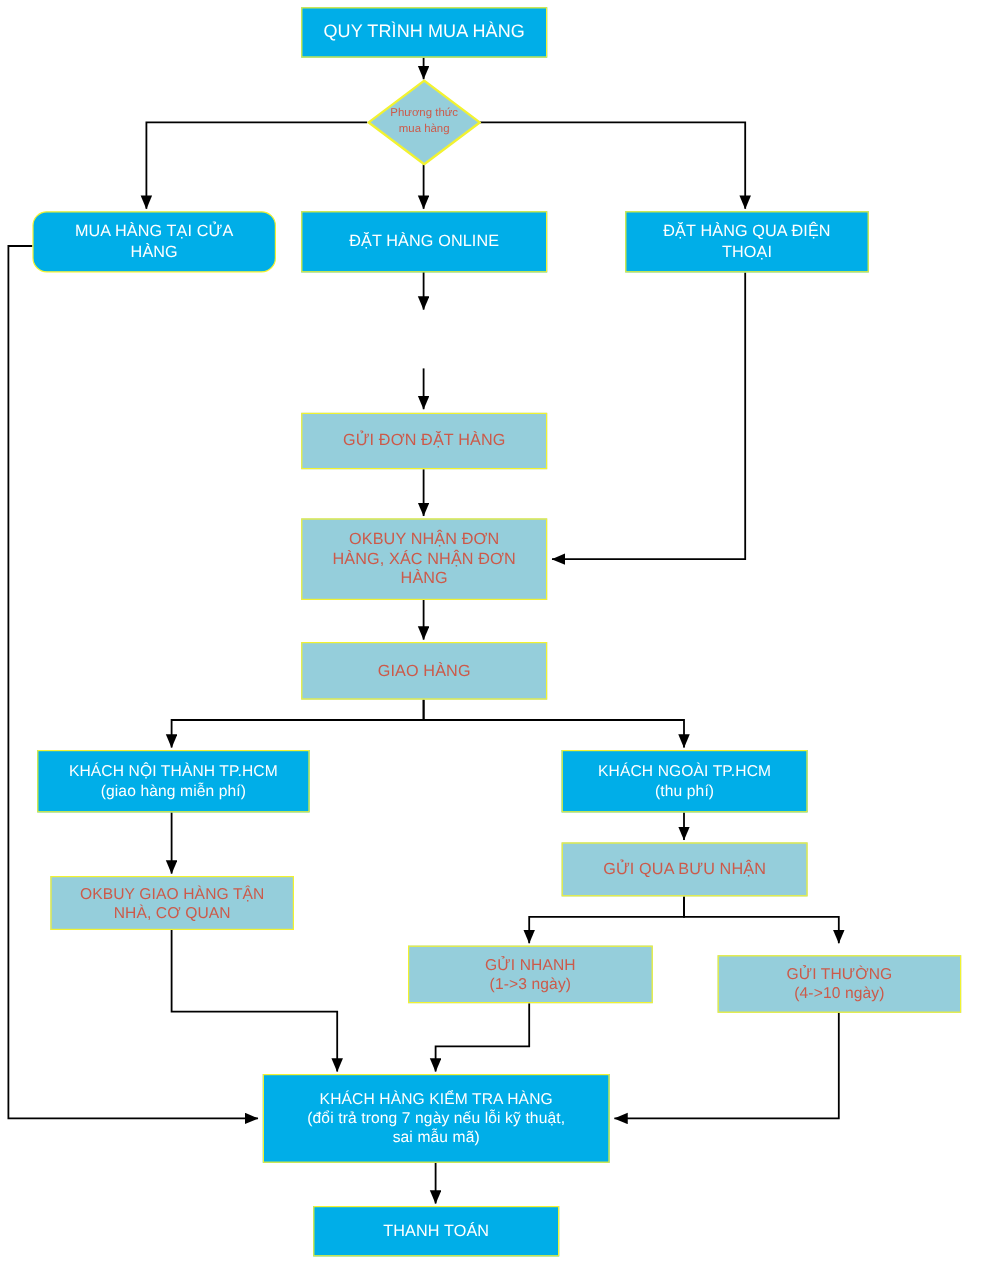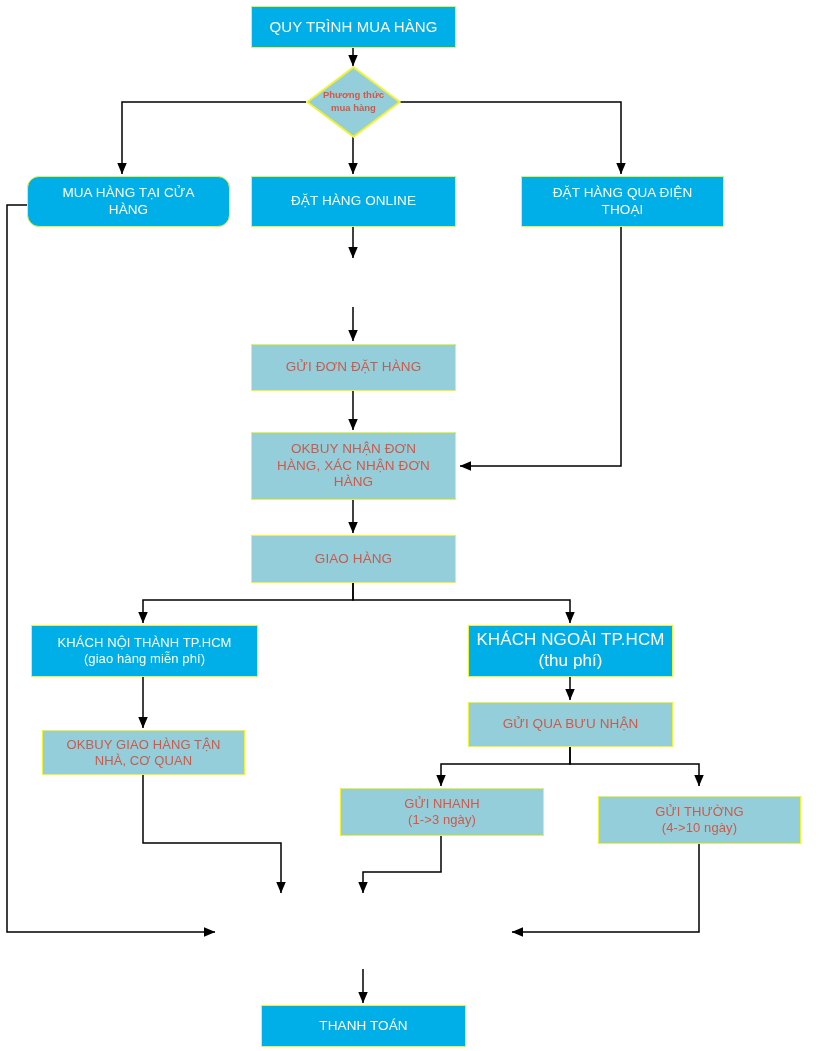--- a/index.html
+++ b/index.html
@@ -36,21 +36,20 @@
     background: #95CEDB;
     color: #CC5A4A;
   }
   .node .lbl {
     display: block;
     width: 100%;
   }
   .diamond {
     position: absolute;
     box-sizing: border-box;
-    font-weight: bold;
   }
   .diamond .shape {
     position: absolute;
     inset: 0;
   }
   .diamond .dlabel {
     position: absolute;
     inset: 0;
     display: flex;
     align-items: center;
@@ -165,21 +164,21 @@
 
   <div class="node primary" style="left:31px; top:625px; width:227px; height:52px; font-size:13px;">
     <span class="lbl">KHÁCH NỘI THÀNH TP.HCM
 (giao hàng miễn phí)</span>
   </div>
 
   <div class="node secondary" style="left:251px; top:535px; width:205px; height:48px; font-size:13.5px;">
     <span class="lbl">GIAO HÀNG</span>
   </div>
 
-  <div class="node primary" style="left:468px; top:625px; width:205px; height:52px; font-size:17px;">
+  <div class="node primary" style="left:468px; top:625px; width:205px; height:52px; font-size:13px;">
     <span class="lbl">KHÁCH NGOÀI TP.HCM
 (thu phí)</span>
   </div>
 
   <div class="node secondary" style="left:42px; top:730px; width:203px; height:45px; font-size:13px;">
     <span class="lbl">OKBUY GIAO HÀNG TẬN
 NHÀ, CƠ QUAN</span>
   </div>
 
   <div class="node secondary" style="left:468px; top:702px; width:205px; height:45px; font-size:13.5px;">
@@ -189,18 +188,23 @@
   <div class="node secondary" style="left:340px; top:788px; width:204px; height:48px; font-size:13px;">
     <span class="lbl">GỬI NHANH
 (1-&gt;3 ngày)</span>
   </div>
 
   <div class="node secondary" style="left:598px; top:788px; width:203px; height:48px; font-size:13px;margin-top:8px;">
     <span class="lbl">GỬI THƯỜNG
 (4-&gt;10 ngày)</span>
   </div>
 
+  <div class="node primary" style="left:219px; top:895px; width:289px; height:74px; font-size:13px;">
+    <span class="lbl">KHÁCH HÀNG KIỂM TRA HÀNG
+(đổi trả trong 7 ngày nếu lỗi kỹ thuật,
+sai mẫu mã)</span>
+  </div>
 
   <div class="node primary" style="left:261px; top:1005px; width:205px; height:42px; font-size:13.5px;">
     <span class="lbl">THANH TOÁN</span>
   </div>
 
 </div>
 
 </body></html>

